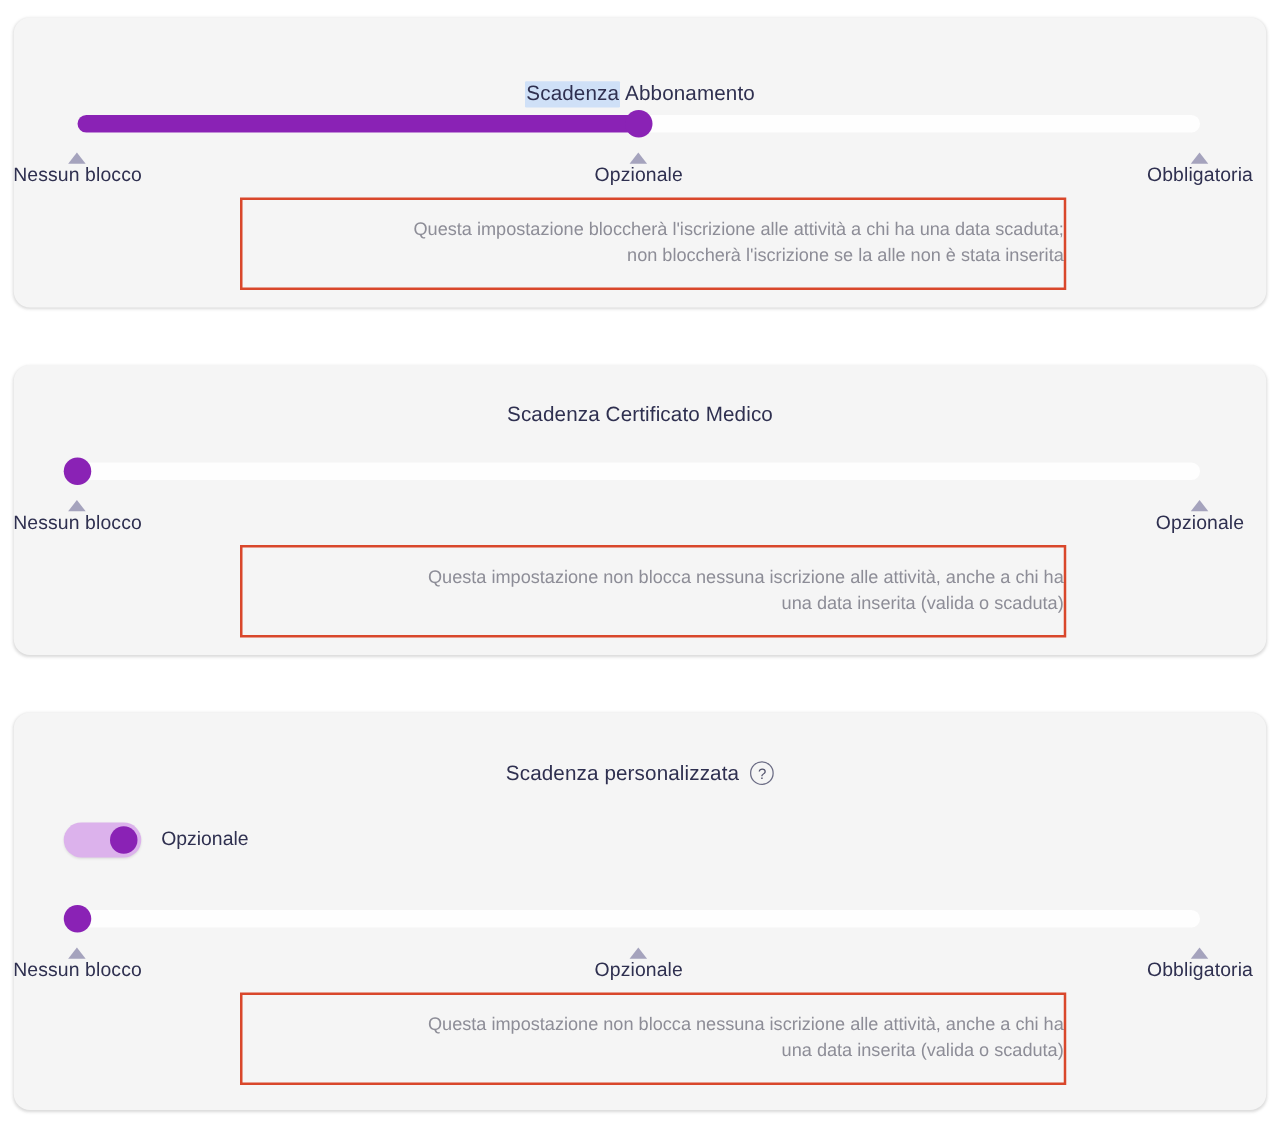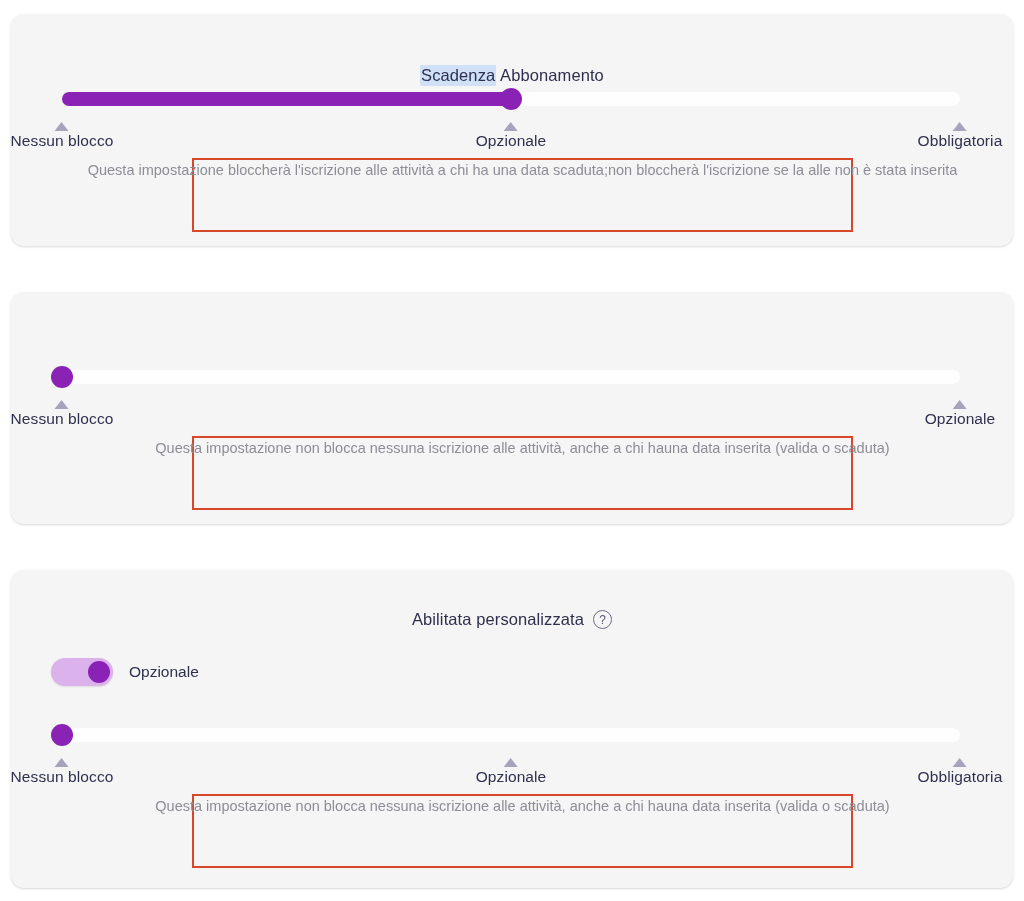--- a/index.html
+++ b/index.html
@@ -120,22 +120,22 @@
 
   
   .note-box {
     position: absolute;
     left: 181px;
     width: 661px;
     border: 2.5px solid #d9472b;
     background: #f5f5f5;
     box-sizing: border-box;
     display: flex;
-    flex-direction: row;
-    align-items: flex-start;
+    flex-direction: column;
+    align-items: flex-end;
     justify-content: center;
   }
   .note-line {
     font-size: 14.5px;
     color: #8d8d97;
     line-height: 21px;
     text-align: center;
     white-space: nowrap;
   }
 
@@ -199,20 +199,23 @@
     </div>
 
     <div class="note-box" style="top:144px; height:74px;">
       <div class="note-line">Questa impostazione bloccherà l'iscrizione alle attività a chi ha una data scaduta;</div>
       <div class="note-line">non bloccherà l'iscrizione se la alle non è stata inserita</div>
     </div>
   </section>
 
   <section class="card" id="card-2">
 
+    <div class="card-title" style="top:31px;">
+      <span>Scadenza Certificato Medico</span>
+    </div>
 
     <div class="slider" style="left:51px; top:78px; width:898px;">
       <div class="slider-track"></div>
       <div class="slider-fill" id="c2-fill" style="width: 0%;"></div>
       <div class="slider-thumb" id="c2-thumb" style="left: 0%;"></div>
     </div>
 
     <div class="tick" style="left:51px; top:108px;">
       <div class="tick-arrow"></div>
       <div class="tick-label">Nessun blocco</div>
@@ -224,21 +227,21 @@
 
     <div class="note-box" style="top:144px; height:74px;">
       <div class="note-line">Questa impostazione non blocca nessuna iscrizione alle attività, anche a chi ha</div>
       <div class="note-line">una data inserita (valida o scaduta)</div>
     </div>
   </section>
 
   <section class="card" id="card-3">
 
     <div class="card-title" style="top:40px;">
-      <span>Abilitata personalizzata</span><span class="help-icon">?</span>
+      <span>Scadenza personalizzata</span><span class="help-icon">?</span>
     </div>
 
     <div class="toggle-row" style="left:40px; top:88px;">
       <div class="toggle">
         <div class="toggle-knob"></div>
       </div>
       <div class="toggle-label">Opzionale</div>
     </div>
 
     <div class="slider" style="left:51px; top:158px; width:898px;">

